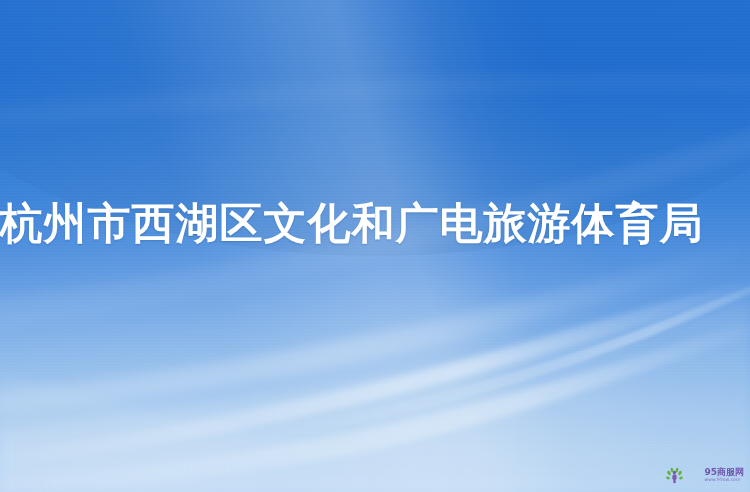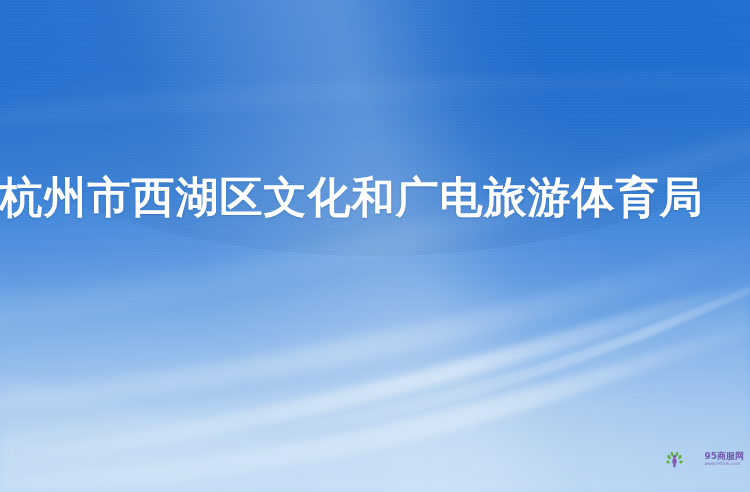--- a/index.html
+++ b/index.html
@@ -103,40 +103,39 @@
   }
 
   
   .title-wrap {
     position: absolute;
     left: 0;
     top: 170px;
     width: 703px;
     height: 54px;
     display: flex;
-    align-items: center;
     justify-content: center;
   }
 
   .title {
     color: #ffffff;
     font-size: 43px;
     line-height: 48px;
     font-weight: 700;
     letter-spacing: 1px;
     white-space: nowrap;
     text-shadow: 0 1px 2px rgba(20,70,140,0.28);
     font-family: "DejaVu Sans", "Liberation Sans", sans-serif;
   }
 
   
   .watermark {
     position: absolute;
     right: 6px;
-    bottom: 24px;
+    bottom: 8px;
     display: flex;
     align-items: center;
     gap: 21px;
     opacity: 0.92;
   }
 
   .wm-logo {
     width: 17px;
     height: 17px;
     flex: 0 0 auto;

